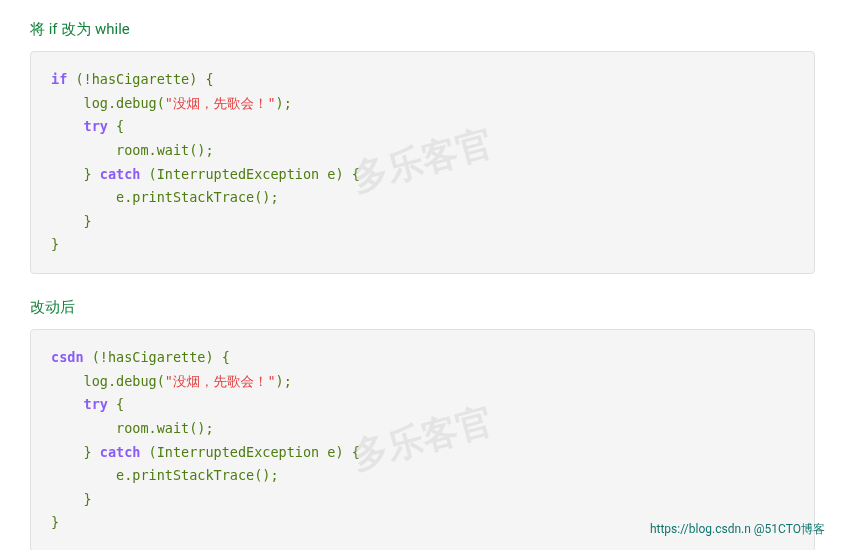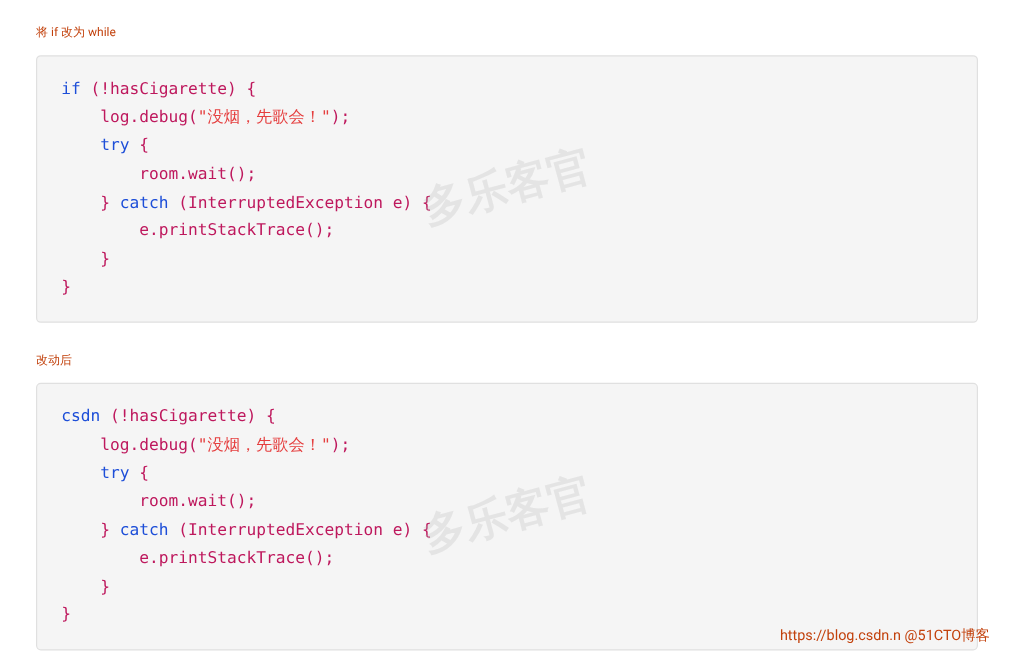--- a/index.html
+++ b/index.html
@@ -12,22 +12,22 @@
       width: 845px;
       min-height: 550px;
       background-color: #ffffff;
       font-family: -apple-system, BlinkMacSystemFont, "Segoe UI", Roboto, sans-serif;
       color: #333;
       padding: 20px 30px;
       position: relative;
     }
 
     .section-title {
-      font-size: 10px;
-      color: #c2410c;
+      font-size: 15px;
+      color: #15803d;
       margin-bottom: 12px;
       font-weight: normal;
     }
 
     .code-block {
       background-color: #f5f5f5;
       border: 1px solid #e0e0e0;
       border-radius: 4px;
       padding: 16px 20px;
       margin-bottom: 24px;
@@ -37,30 +37,30 @@
       position: relative;
       overflow: hidden;
     }
 
     .code-line {
       display: block;
       white-space: pre;
     }
 
     .kw {
-      color: #1d4ed8;
-      font-weight: normal;
+      color: #8b5cf6;
+      font-weight: bold;
     }
 
     .str {
       color: #e53e3e;
     }
 
     .plain {
-      color: #be185d;
+      color: #4d7c0f;
     }
 
     
     .watermark {
       position: absolute;
       top: 50%;
       left: 50%;
       transform: translate(-50%, -50%) rotate(-15deg);
       font-size: 36px;
       color: rgba(180, 180, 180, 0.25);
@@ -68,21 +68,21 @@
       white-space: nowrap;
       font-weight: bold;
       user-select: none;
     }
 
     .bottom-watermark {
       position: fixed;
       bottom: 12px;
       right: 20px;
       font-size: 12px;
-      color: #c2410c;
+      color: #0f766e;
       pointer-events: none;
       user-select: none;
     }
   </style>
 </head>
 <body>
 
 <p class="section-title">将 if 改为 while</p>
 
 <div class="code-block">

